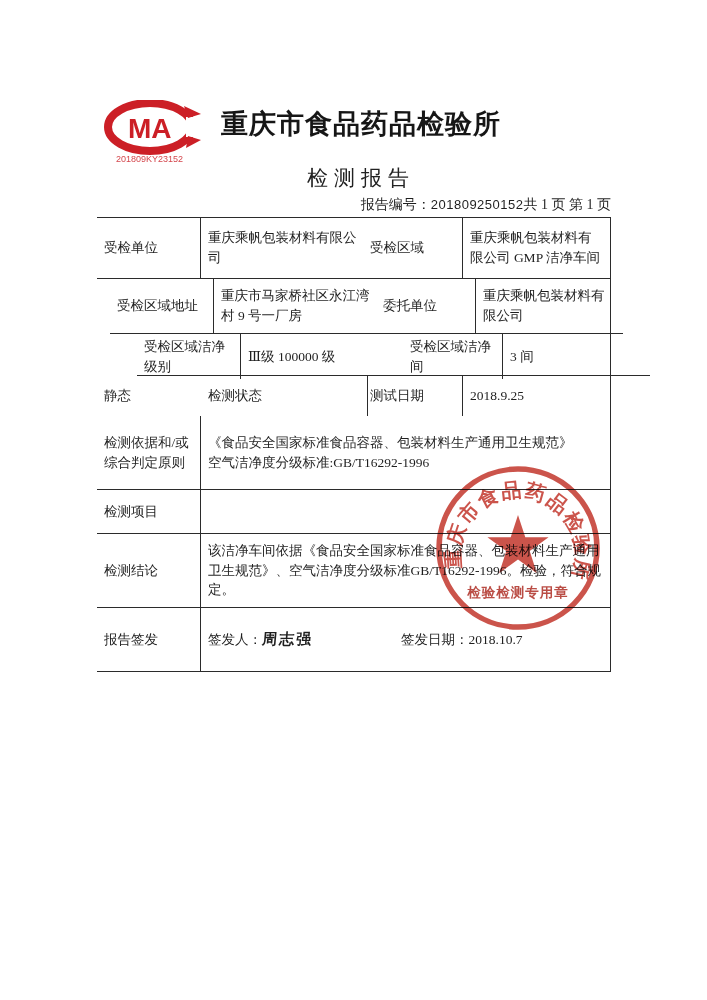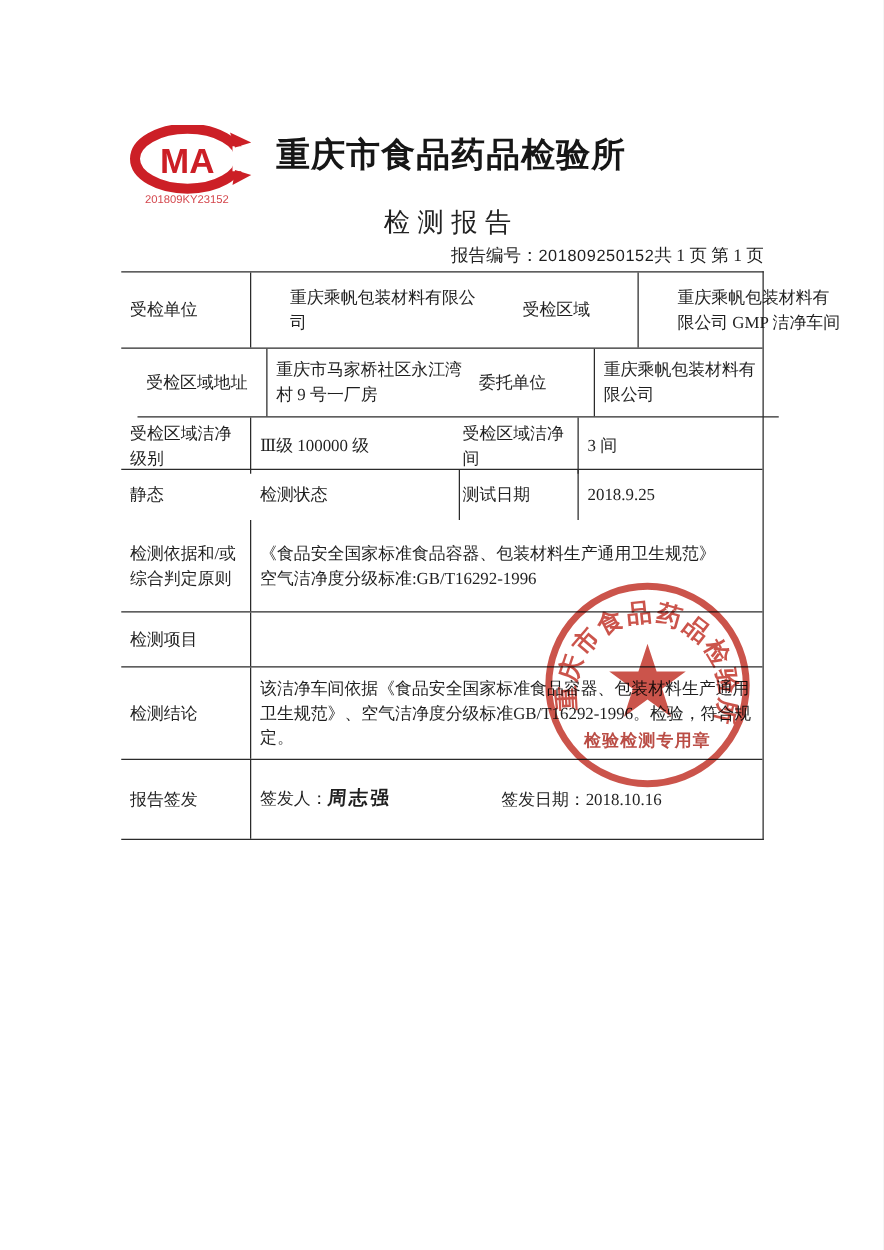--- a/index.html
+++ b/index.html
@@ -42,21 +42,21 @@
     border-bottom:1.5px solid #2b2b2b;
     font-size:13.5px; line-height:1.45;
   }
   .trow { display:grid; width:100%; }
   .trow.cols4 { grid-template-columns:104px 167px 95px 146.5px; }
   .trow.cols2 { grid-template-columns:104px 408.5px; }
   .bb { border-bottom:1.5px solid #2b2b2b; }
   .cell { display:flex; align-items:center; padding:3px 6px 3px 7px; }
   .cell.lbl  { border-right:1.5px solid #2b2b2b; }
   .cell.lbl2 { border-right:1.5px solid #2b2b2b; padding-left:2px; }
-  .r1 { height:61px;gap:24px; } .r2 { height:55px;margin-left:13px; } .r3 { height:42px; }
+  .r1 { height:61px; } .r2 { height:55px;margin-left:13px; } .r3 { height:42px;margin-left:40px; }
   .r4 { height:40px; } .r5 { height:74px; } .r6 { height:44px; }
   .r7 { height:74px; } .r8 { height:63px; } .r9 { height:61.5px; }
   .stack span { display:block; }
   .issue-cell { position:relative; }
   .issue-date { position:absolute; left:200px; top:50%; transform:translateY(-50%); }
   .handwritten { font-weight:bold; font-size:15px; display:inline-block; transform:skewX(-5deg); letter-spacing:2px; }
   .remark-cell { justify-content:center; letter-spacing:1px; font-family:"Liberation Mono","DejaVu Sans Mono",monospace; font-size:12px; }
   
   .stamp {
     position:absolute; left:431px; top:461px; width:174px; height:174px;
@@ -139,21 +139,21 @@
       <div class="cell">该洁净车间依据《食品安全国家标准食品容器、包装材料生产通用卫生规范》、空气洁净度分级标准GB/T16292-1996。检验，符合规定。</div>
     </div>
 
     <div class="trow cols2 r8">
       <div class="cell lbl">报告签发</div>
       <div class="cell issue-cell">
         <span>
           <span>签发人：</span><span class="handwritten">周志强</span>
         </span>
         <span class="issue-date">
-          <span>签发日期：</span><span>2018.10.16</span>
+          <span>签发日期：</span><span>2018.10.7</span>
         </span>
       </div>
     </div>
 
 
   </div>
 
   <div class="stamp">
     <svg width="174" height="174" viewBox="0 0 174 174">
       <defs>

